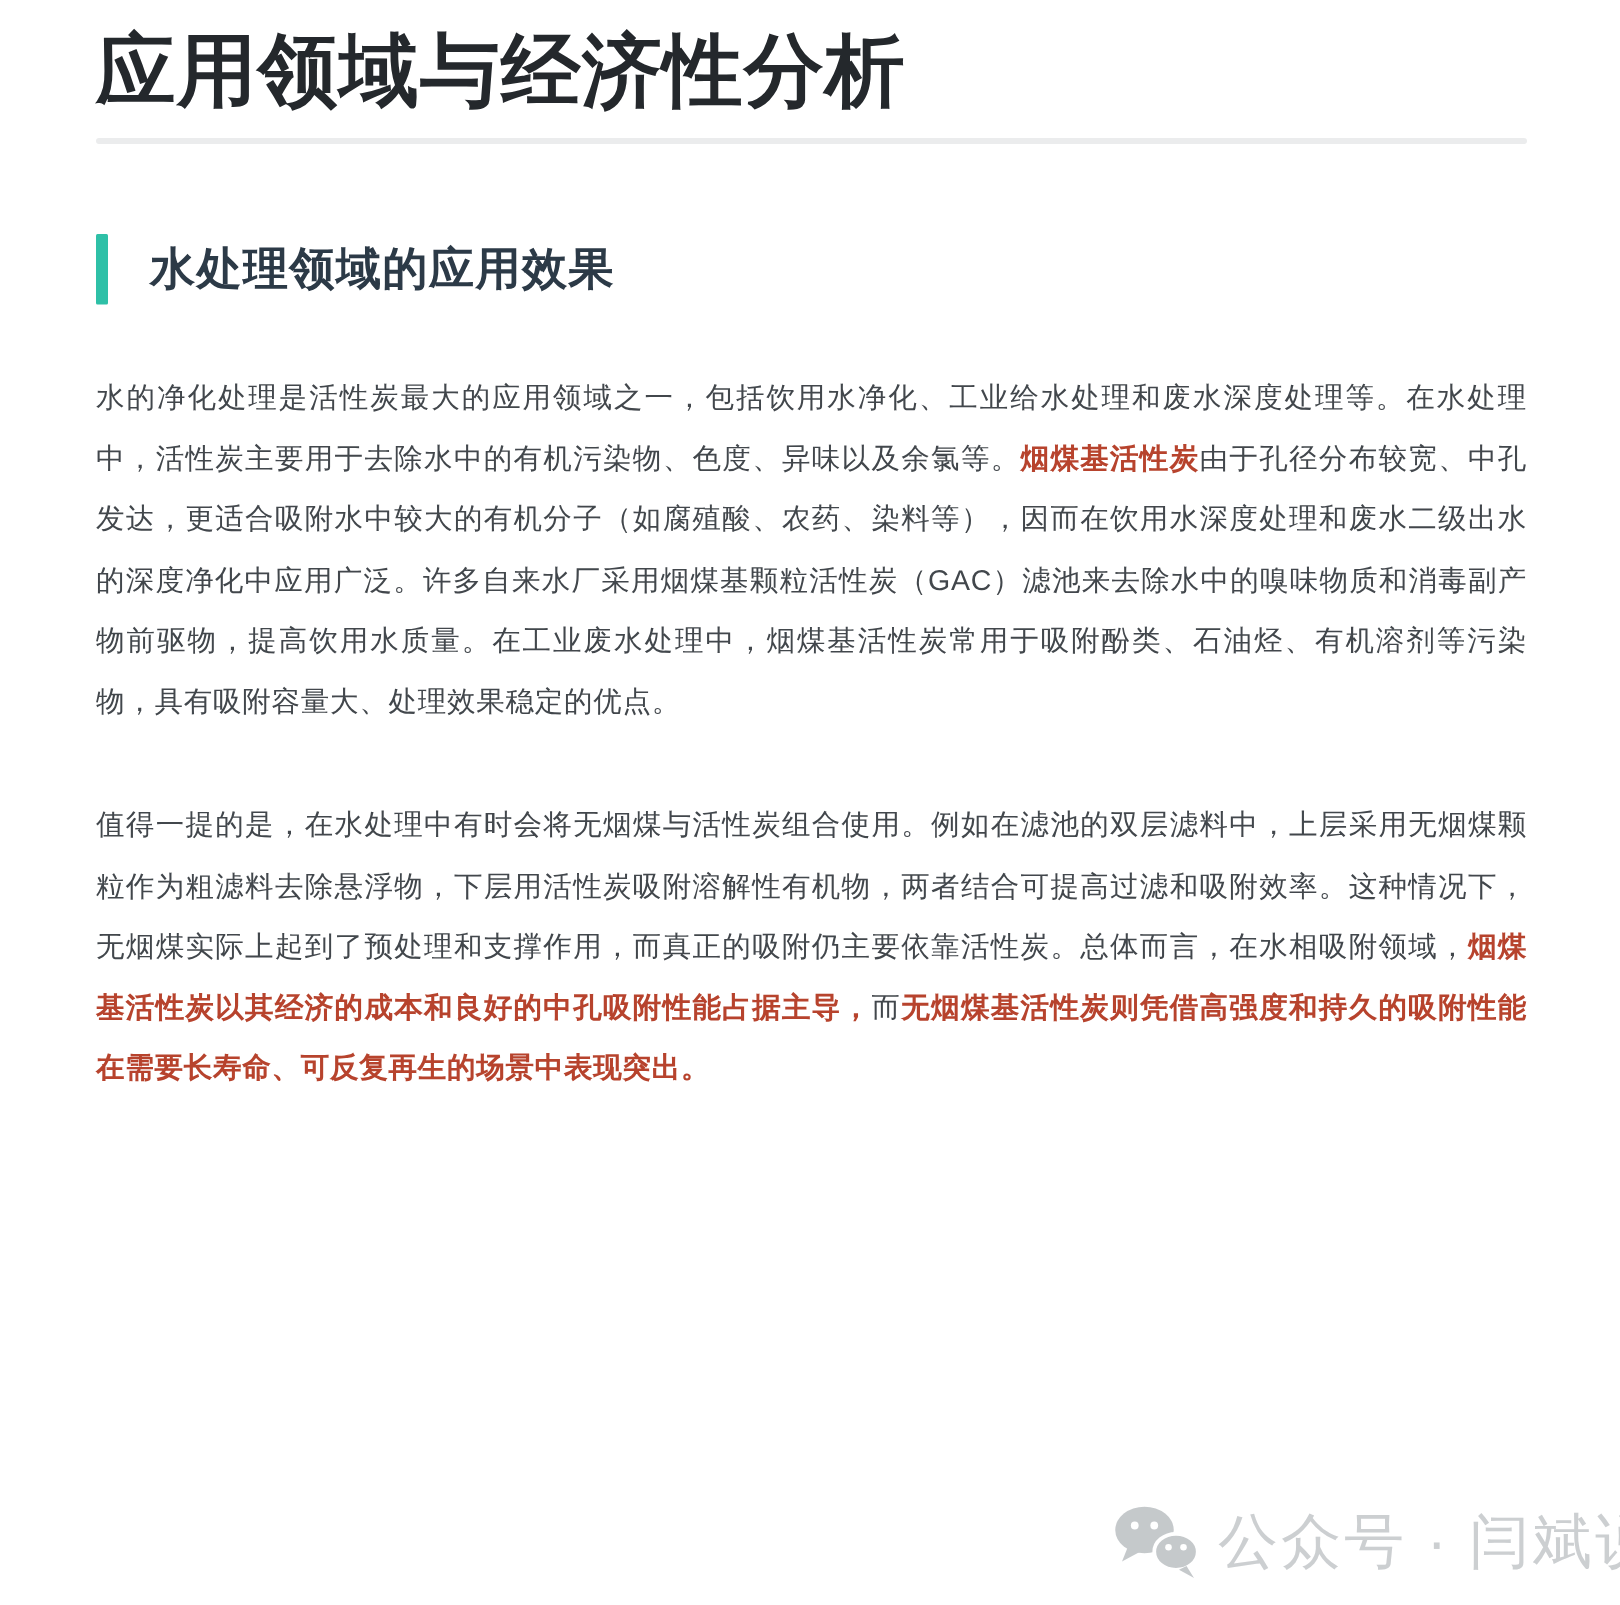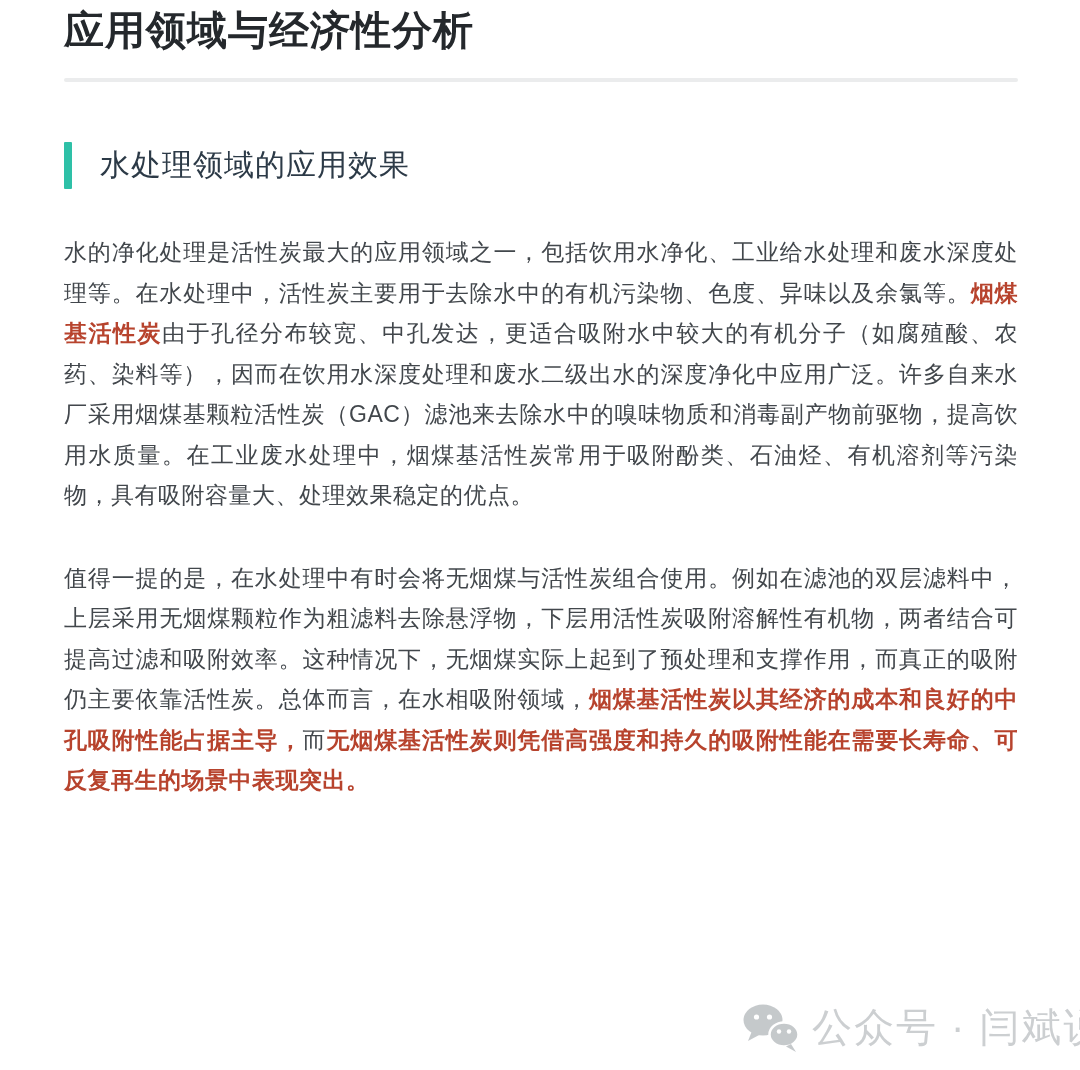--- a/index.html
+++ b/index.html
@@ -14,27 +14,26 @@
     position: relative;
     font-family: "Liberation Sans", sans-serif;
   }
   .page {
     position: relative;
     z-index: 1;
     padding: 0 62px 0 64px;
   }
   .doc-title {
     margin: 0;
-    padding-top: 6px;
-    font-size: 40px;
+    padding-top: 20px;
+    font-size: 53px;
     line-height: 56px;
     font-weight: bold;
     letter-spacing: 1px;
     color: var(--title_color, #24282c);
-    font-family: Liberation Mono, monospace;
   }
   .divider {
     height: 4px;
     margin-top: 16px;
     background: var(--divider_color, #ebeced);
     border-radius: 2px;
   }
   .section-heading {
     margin-top: 60px;
     display: flex;
@@ -43,27 +42,27 @@
   .accent-bar {
     width: 8px;
     height: 47px;
     border-radius: 1px;
     background: var(--accent_teal, #2ec0a7);
     flex: 0 0 auto;
   }
   .section-title {
     margin: 0 0 0 28px;
     font-size: 30px;
-    font-weight: normal;
+    font-weight: bold;
     color: var(--section_title_color, #2c3a47);
     letter-spacing: 1px;
   }
   .article-body p {
     margin: 42px 0 0 0;
-    font-size: 23px;
+    font-size: 19px;
     line-height: 40.5px;
     text-align: justify;
     color: var(--body_color, #42474c);
     letter-spacing: 0.5px;
   }
   .article-body p:first-child {
     margin-top: 43px;
   }
   .red {
     color: var(--highlight_red, #b7432d);

